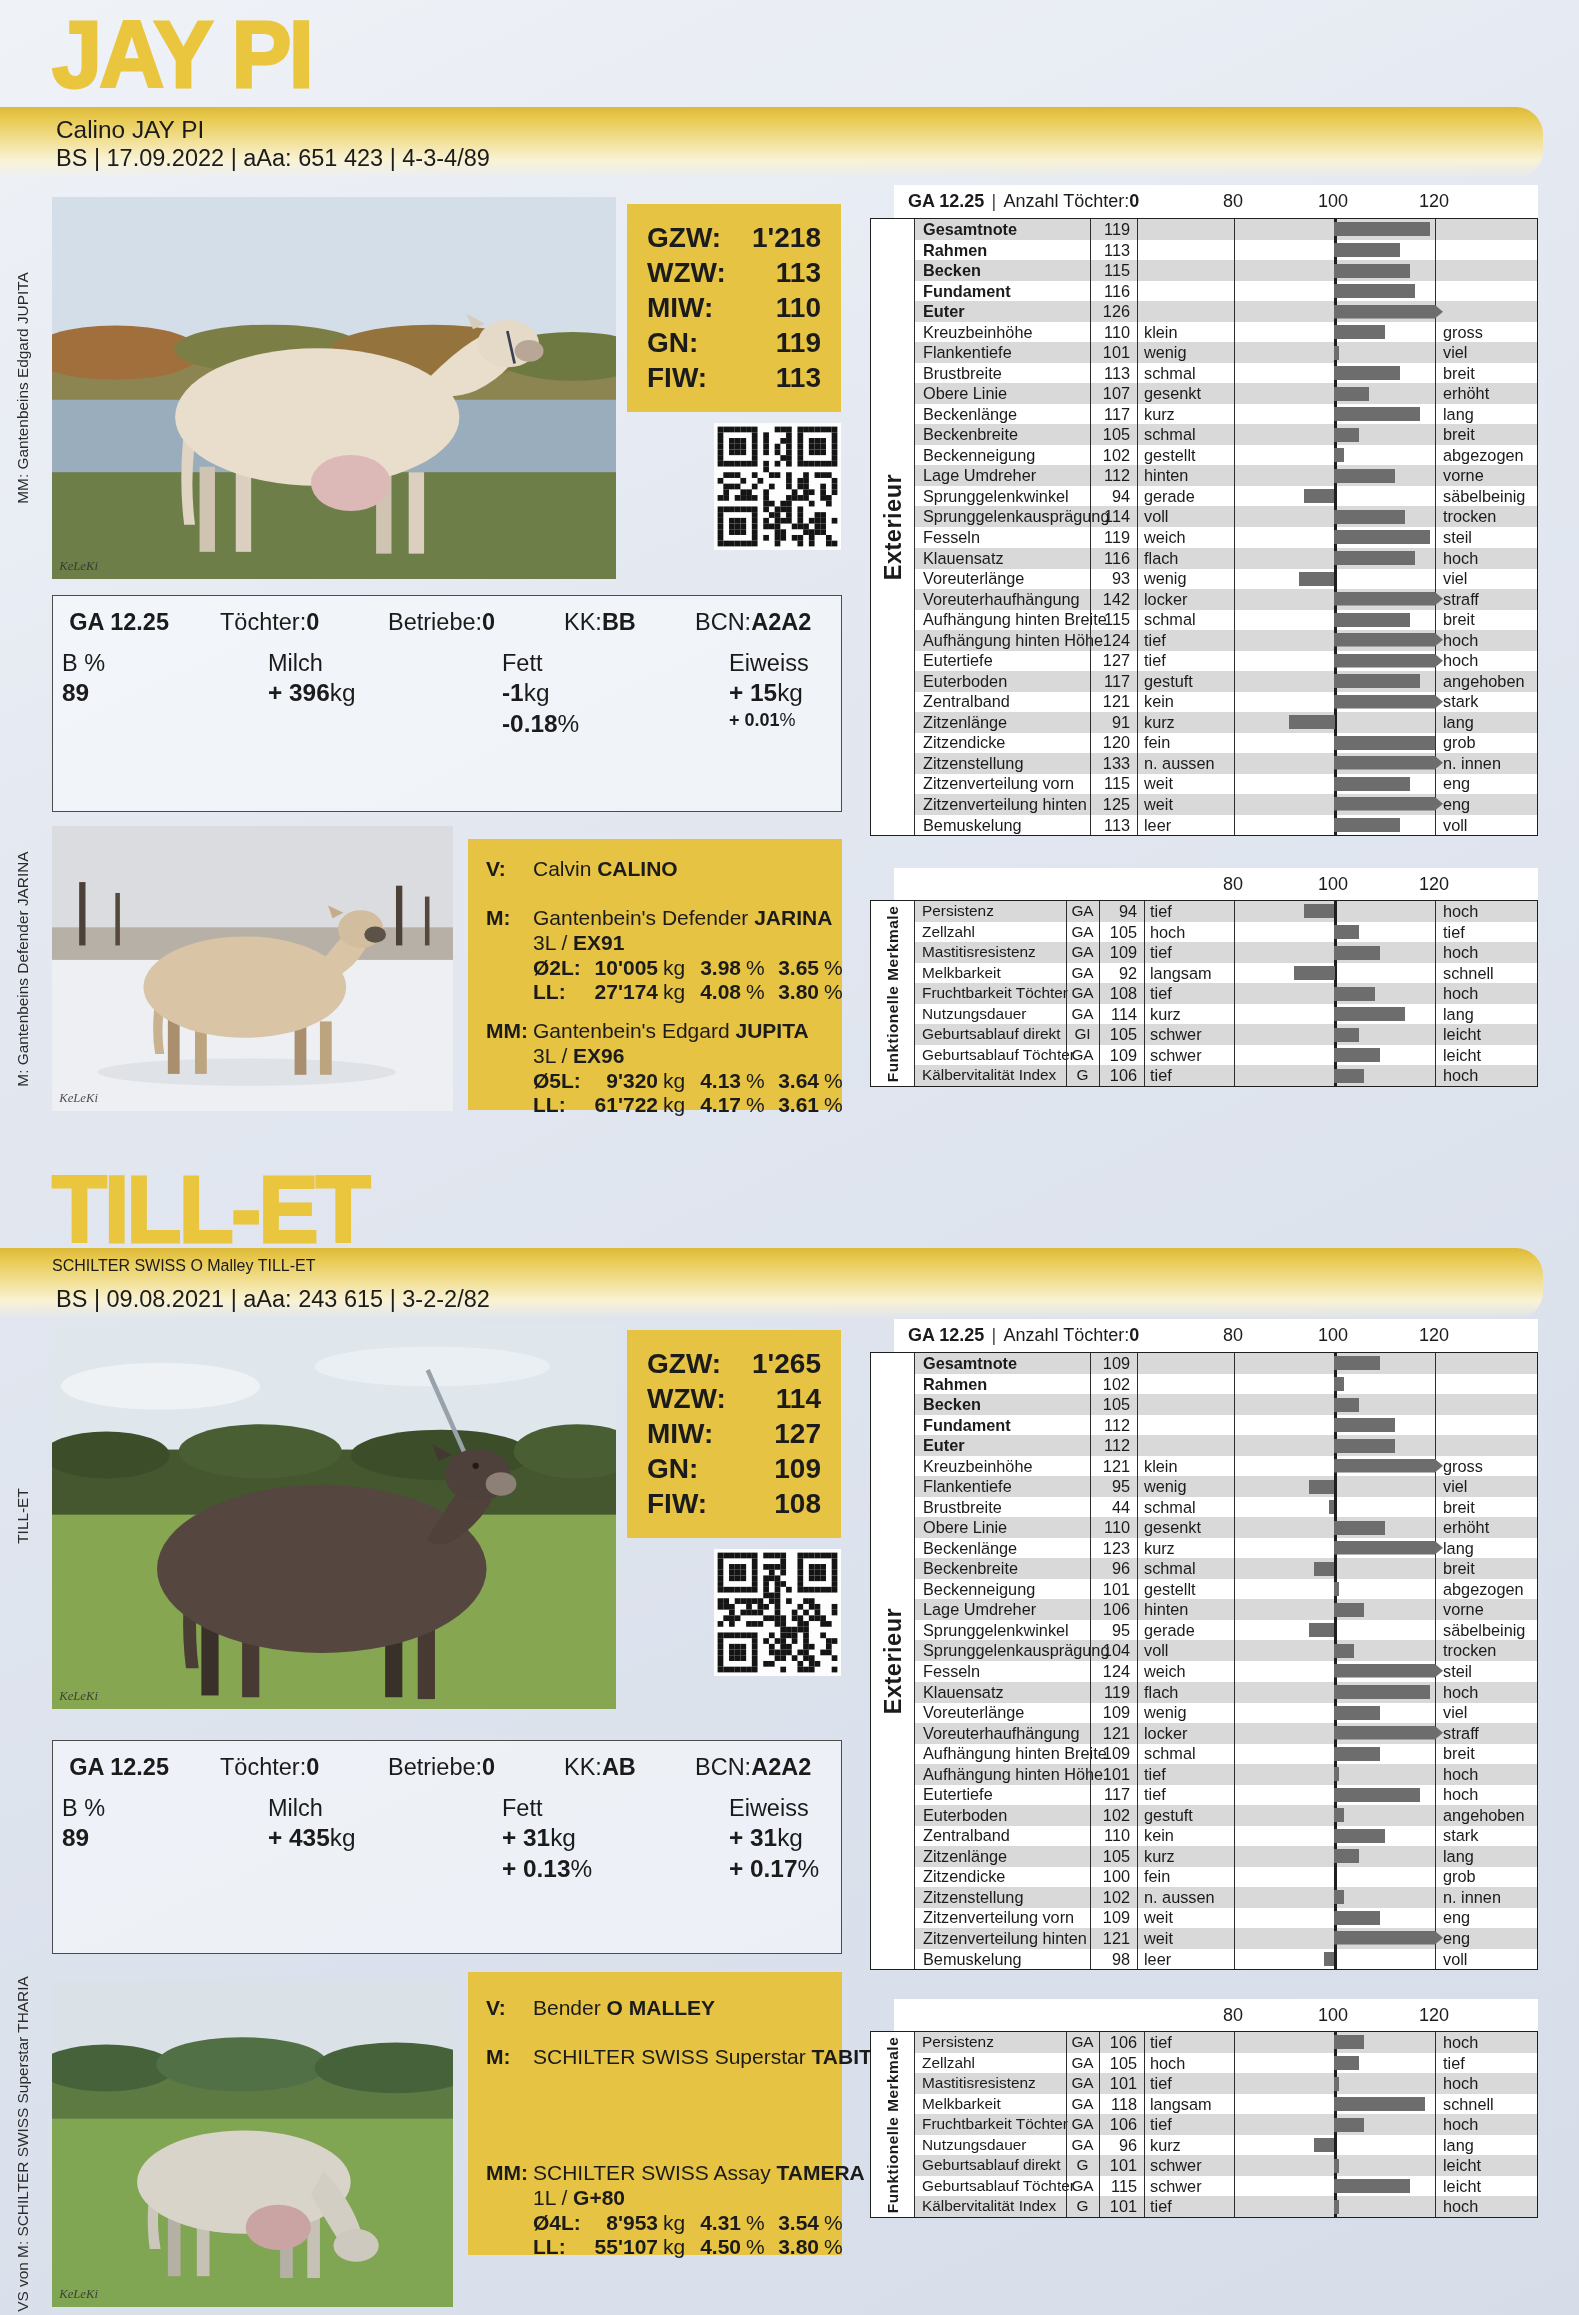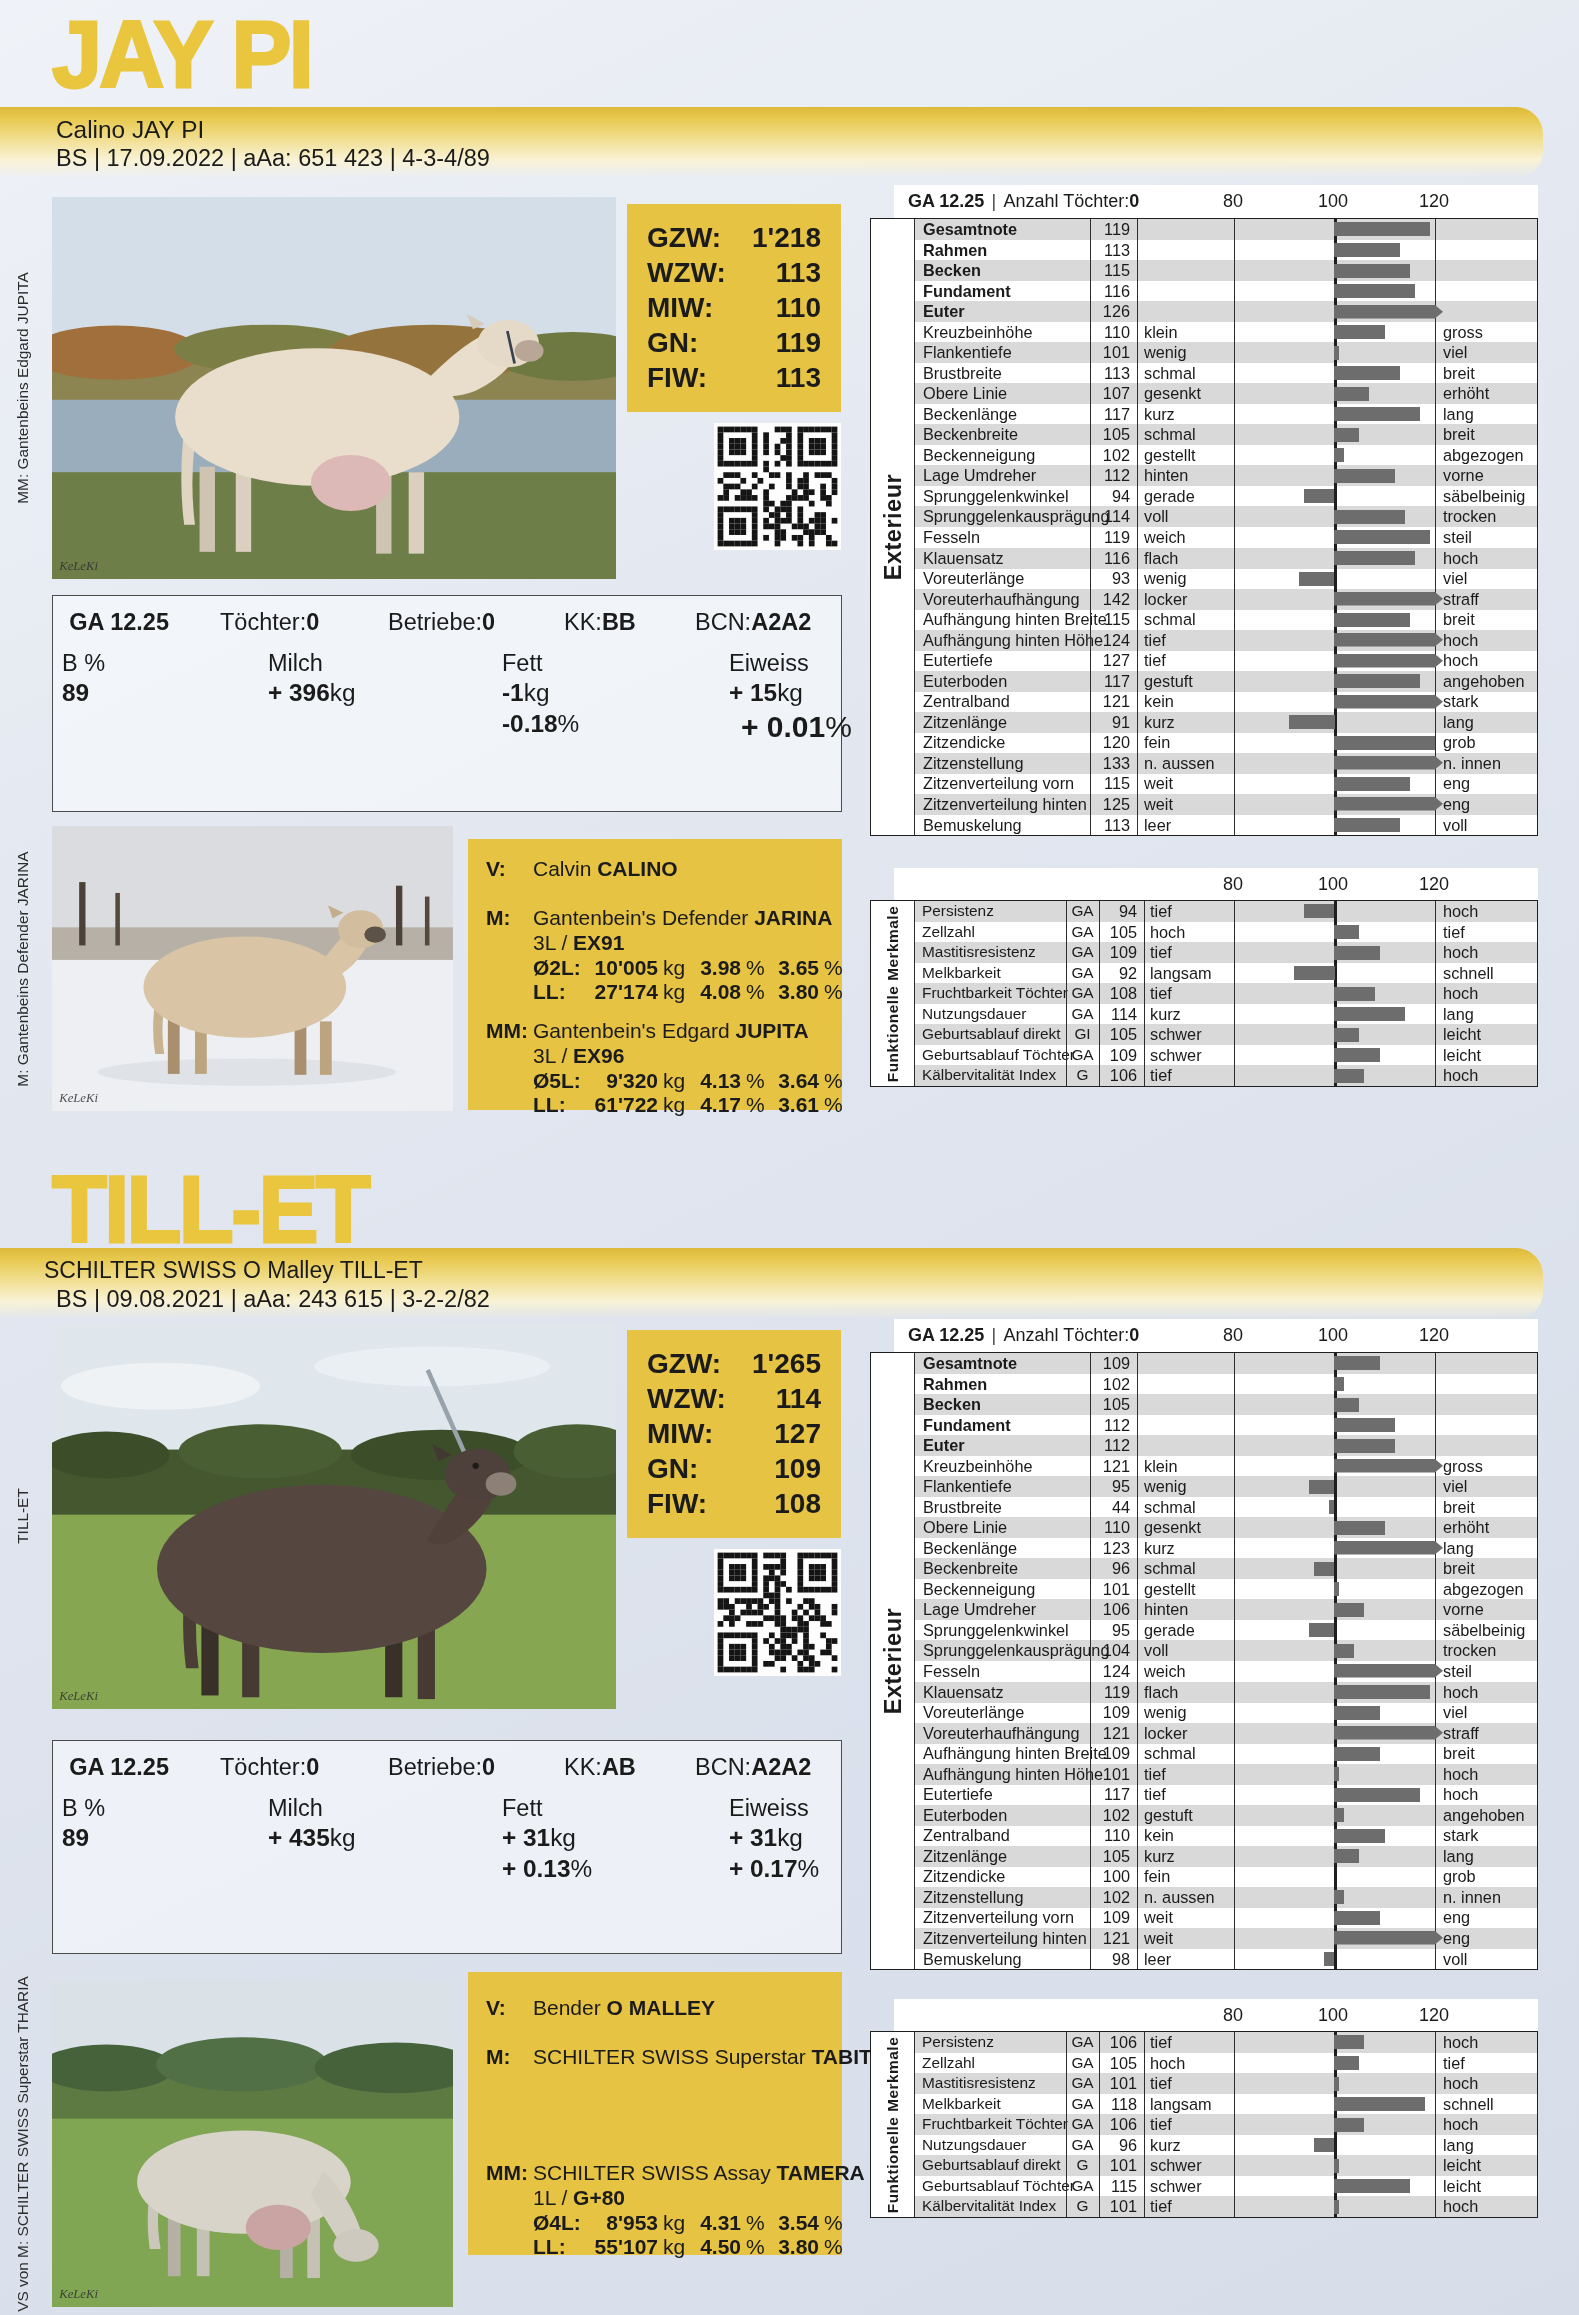--- a/index.html
+++ b/index.html
@@ -318,21 +318,21 @@
         <span style="position: absolute; white-space: nowrap; left: 642px; top: 12.7px; font-size: 23.5px;"><span>BCN:</span><span style="font-weight: bold;">A2A2</span></span>
         <span style="position: absolute; white-space: nowrap; left: 9px; top: 54px; font-size: 23.5px;">B %</span>
         <span style="position: absolute; white-space: nowrap; left: 9px; top: 83px; font-size: 24.4px;"><span style="font-weight: bold;">89</span></span>
         <span style="position: absolute; white-space: nowrap; left: 215px; top: 54px; font-size: 23.5px;">Milch</span>
         <span style="position: absolute; white-space: nowrap; left: 215px; top: 83px; font-size: 24.4px;"><span style="font-weight: bold;">+ 396</span><span>kg</span></span>
         <span style="position: absolute; white-space: nowrap; left: 449px; top: 54px; font-size: 23.5px;">Fett</span>
         <span style="position: absolute; white-space: nowrap; left: 449px; top: 83px; font-size: 24.4px;"><span style="font-weight: bold;">-1</span><span>kg</span></span>
         <span style="position: absolute; white-space: nowrap; left: 449px; top: 114px; font-size: 24.4px;"><span style="font-weight: bold;">-0.18</span><span>%</span></span>
         <span style="position: absolute; white-space: nowrap; left: 676px; top: 54px; font-size: 23.5px;">Eiweiss</span>
         <span style="position: absolute; white-space: nowrap; left: 676px; top: 83px; font-size: 24.4px;"><span style="font-weight: bold;">+ 15</span><span>kg</span></span>
-        <span style="position: absolute; white-space: nowrap; left: 676px; top: 114px; font-size: 30px; margin-left: 12px;"><span style="font-weight: bold;">+ 0.01</span><span>%</span></span>
+        <span style="position: absolute; white-space: nowrap; left: 676px; top: 114px; font-size: 18px;"><span style="font-weight: bold;">+ 0.01</span><span>%</span></span>
       </div>
       <div style="position: absolute; left: 468px; top: 839px; width: 374px; height: 271px; background: rgb(230, 195, 67);">
         <span style="position: absolute; white-space: nowrap; left: 18px; top: 18px; font-size: 21px; font-weight: bold;">V:</span>
         <span style="position: absolute; white-space: nowrap; left: 65px; top: 18px; font-size: 21px;"><span>Calvin </span><span style="font-weight: bold;">CALINO</span></span>
         <span style="position: absolute; white-space: nowrap; left: 18px; top: 67px; font-size: 21px; font-weight: bold;">M:</span>
         <span style="position: absolute; white-space: nowrap; left: 65px; top: 67px; font-size: 21px;"><span>Gantenbein's Defender </span><span style="font-weight: bold;">JARINA</span></span>
         <span style="position: absolute; white-space: nowrap; left: 65px; top: 92px; font-size: 21px;"><span>3L / </span><span style="font-weight: bold;">EX91</span></span>
         <div style="position: absolute; left: 0px; top: 117px; width: 100%; height: 23.5px; font-size: 21px;">
           <span style="position: absolute; white-space: nowrap; left: 65px; font-weight: bold;">Ø2L:</span>
           <span style="position: absolute; white-space: nowrap; left: 100px; width: 90px; text-align: right; font-weight: bold;">10'005</span>
@@ -700,21 +700,21 @@
           <div style="position: absolute; left: 463px; top: 168px; width: 30px; height: 13.6px; background: rgb(109, 109, 109);"></div>
           <div style="position: absolute; left: 0px; top: 0px; width: 43px; height: 100%; background: rgb(255, 255, 255);">
             <span style="position: absolute; left: 50%; top: 50%; transform: translate(-50%, -50%) rotate(-90deg); white-space: nowrap; font-weight: bold; font-size: 15.4px; letter-spacing: 0.5px;">Funktionelle Merkmale</span>
           </div>
         </div>
       </div>
     </div>
     <div style="position: absolute; inset: 0px;">
       <div style="position: absolute; left: 0px; top: 1248px; width: 1543px; height: 71px; border-radius: 0px 27px 27px 0px; background: linear-gradient(rgb(221, 185, 58) 0%, rgb(232, 201, 79) 16%, rgb(241, 223, 146) 46%, rgb(249, 242, 212) 74%, rgba(250, 243, 214, 0) 100%);"></div>
       <div style="position: absolute; left: 52px; top: 1162px; font-weight: 900; font-size: 90px; line-height: 1.02; letter-spacing: -2.7px; color: rgb(233, 198, 62); -webkit-text-stroke: 2.7px rgb(233, 198, 62); transform: scaleY(1.05); transform-origin: left top; white-space: nowrap;">TILL-ET</div>
-      <div style="position: absolute; white-space: nowrap; left: 44px; top: 1257px; font-size: 23px;">SCHILTER SWISS O Malley TILL-ET</div>
+      <div style="position: absolute; white-space: nowrap; left: 52px; top: 1257px; font-size: 16px;">SCHILTER SWISS O Malley TILL-ET</div>
       <div style="position: absolute; white-space: nowrap; left: 56px; top: 1286px; font-size: 23.5px;">BS | 09.08.2021 | aAa: 243 615 | 3-2-2/82</div>
       <div style="position: absolute; left: 52px; top: 1323px; width: 564px; height: 386px;"><svg viewBox="0 0 623 427" preserveAspectRatio="none" width="100%" height="100%">
 <rect width="623" height="427" fill="#dfe6ec"></rect>
 <ellipse cx="120" cy="70" rx="110" ry="26" fill="#eef2f5"></ellipse>
           <ellipse cx="420" cy="48" rx="130" ry="22" fill="#eaeff3"></ellipse>
 <rect y="140" width="623" height="78" fill="#44572f"></rect>
 <ellipse cx="60" cy="146" rx="70" ry="26" fill="#3c4e29"></ellipse>
           <ellipse cx="230" cy="142" rx="90" ry="30" fill="#4a5e33"></ellipse>
 <ellipse cx="430" cy="146" rx="100" ry="28" fill="#3c4e29"></ellipse>
           <ellipse cx="580" cy="142" rx="70" ry="30" fill="#4a5e33"></ellipse>

